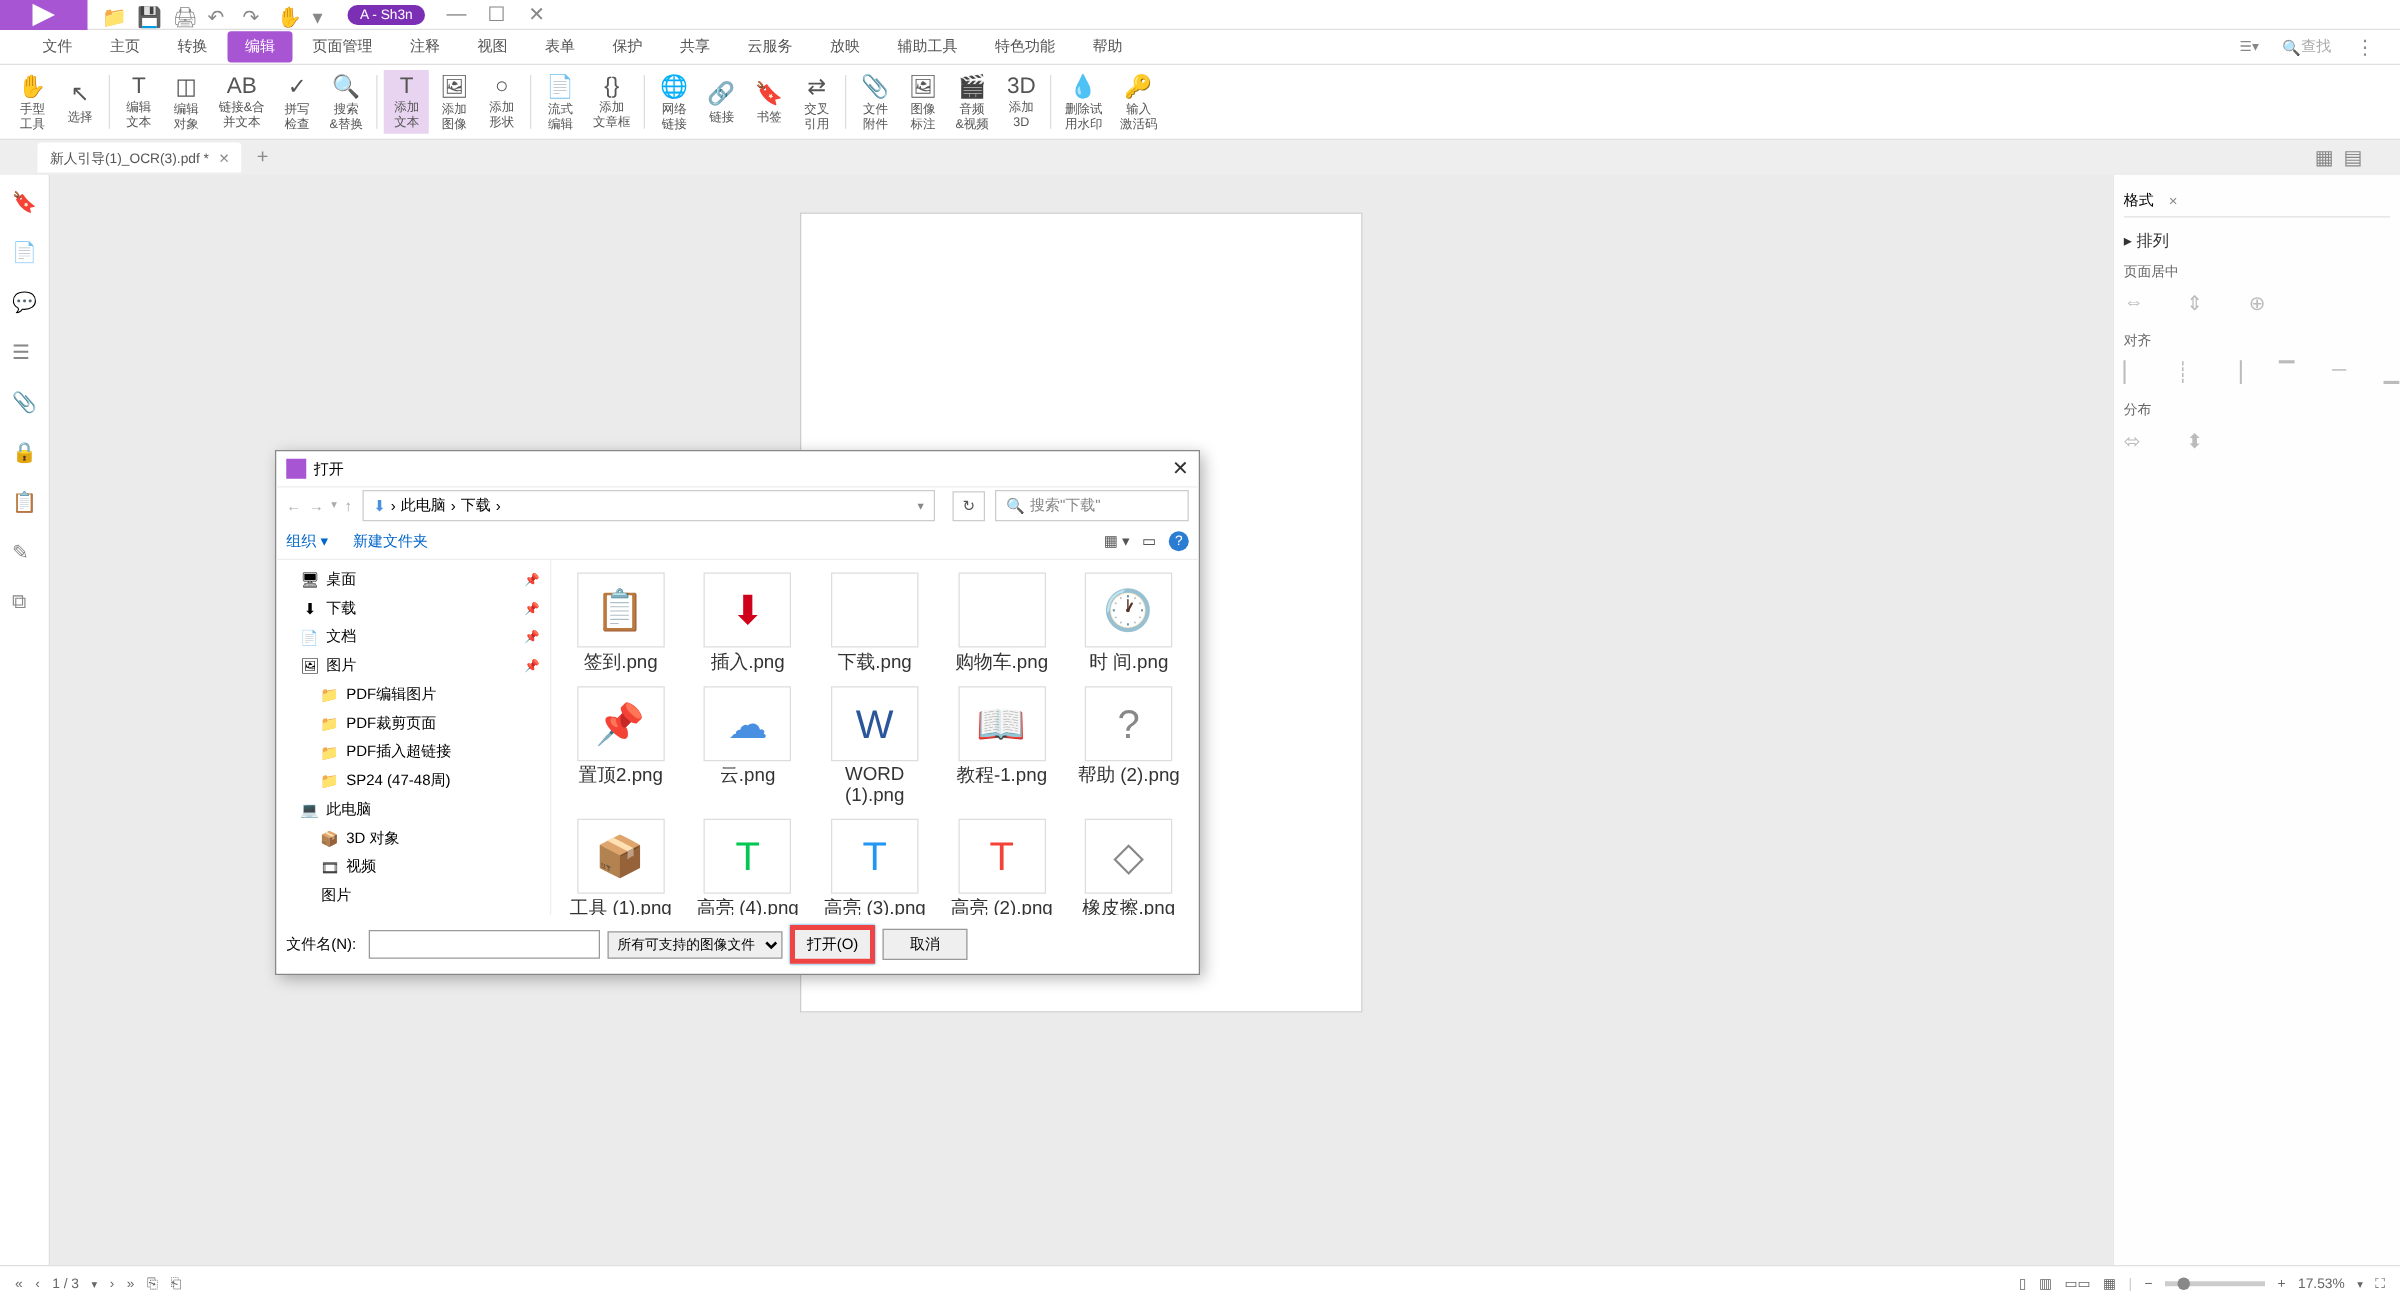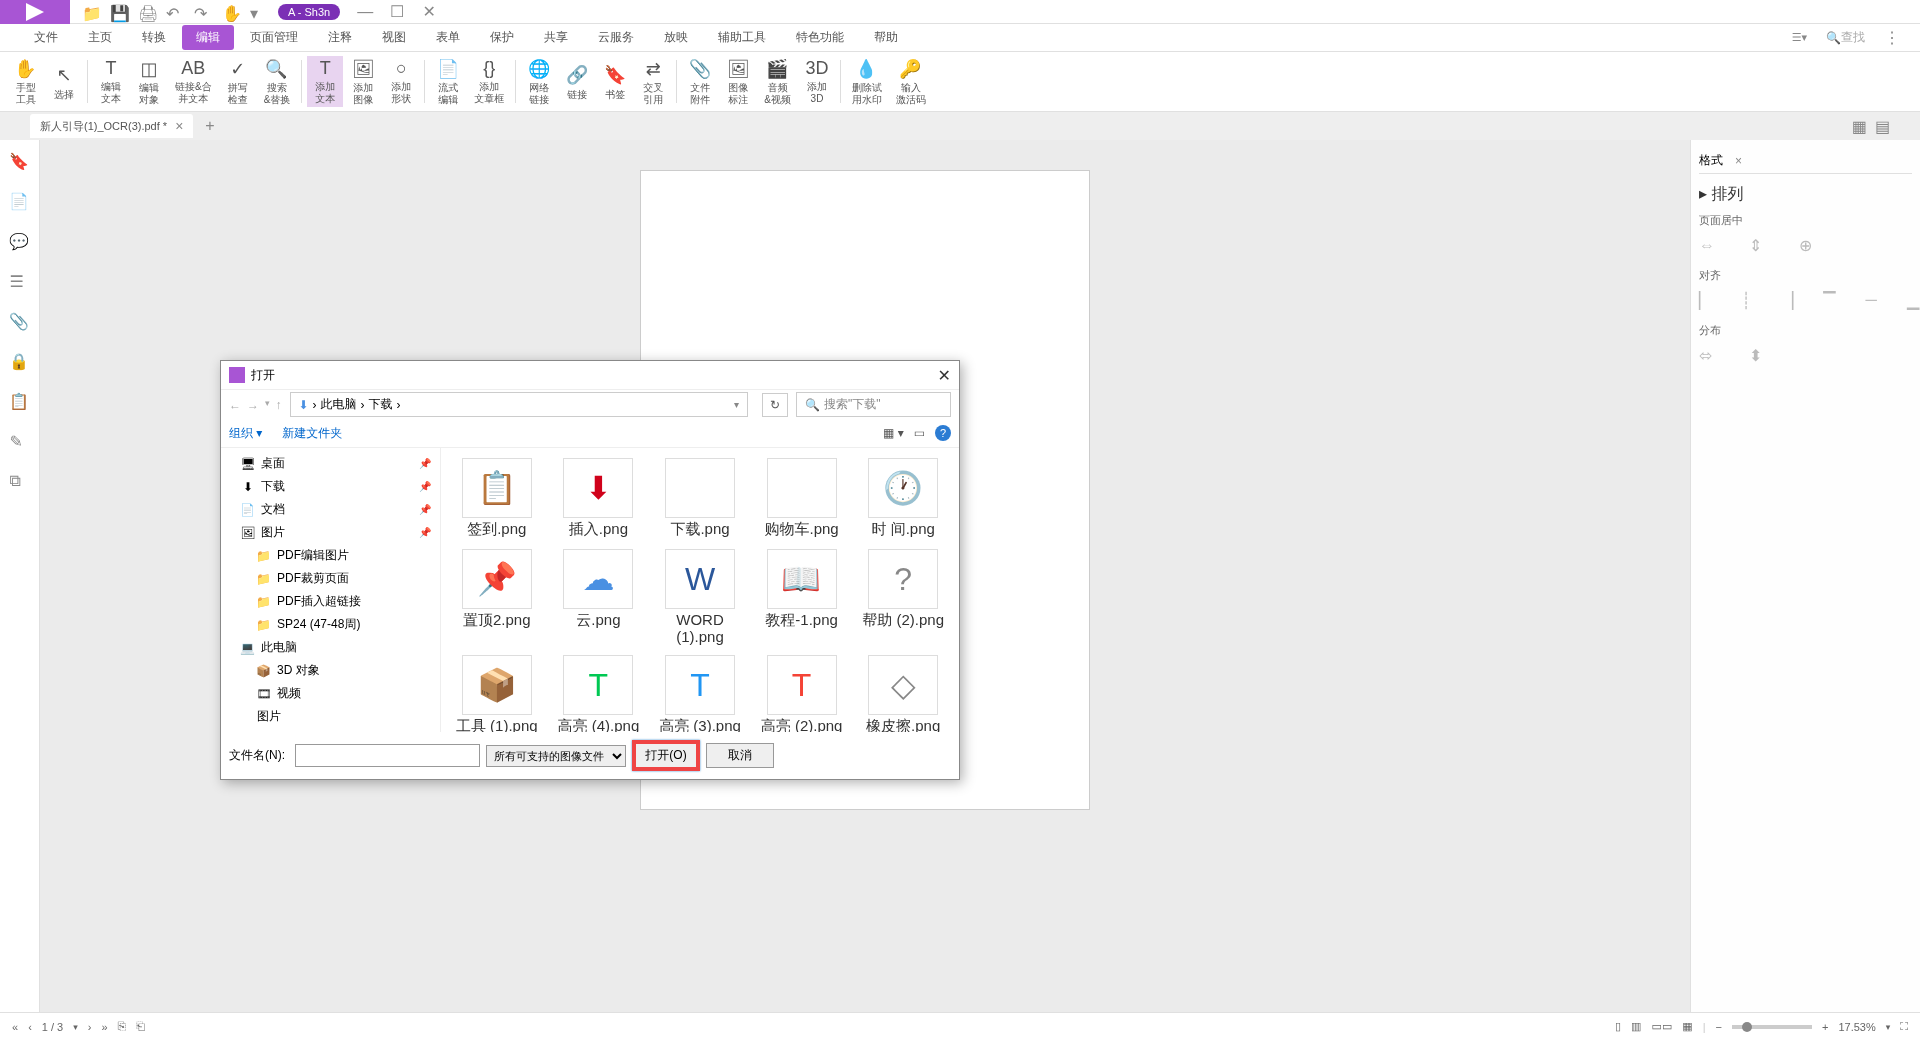--- a/index.html
+++ b/index.html
@@ -41,21 +41,21 @@
 .main-area { display: flex; height: calc(100vh - 168px); position: relative; }
 .left-sidebar { width: 40px; background: #fff; border-right: 1px solid #e0e0e0; display: flex; flex-direction: column; align-items: center; padding-top: 12px; gap: 20px; }
 .ls-icon { width: 20px; height: 20px; color: #888; cursor: pointer; }
 .canvas { flex: 1; background: #ebebeb; overflow: auto; display: flex; justify-content: center; padding: 30px 0; }
 .page { width: 450px; height: 640px; background: #fff; border: 1px solid #ccc; position: relative; }
 .page-chev { position: absolute; bottom: 80px; left: 50%; transform: translateX(-50%); color: #a855d4; font-size: 24px; }
 .right-panel { width: 230px; background: #fefefe; border-left: 1px solid #e0e0e0; padding: 8px; }
 .rp-tab { display: flex; align-items: center; gap: 8px; font-size: 12px; padding: 4px 0; border-bottom: 1px solid #e0e0e0; }
 .rp-tab-close { margin-left: 4px; color: #888; cursor: pointer; }
 .rp-section { margin-top: 10px; }
-.rp-section-title { font-size: 16px; color: #333; margin-bottom: 6px; }
+.rp-section-title { font-size: 13px; color: #333; margin-bottom: 6px; }
 .rp-sub { font-size: 11px; color: #666; margin: 8px 0 4px; }
 .rp-row { display: flex; gap: 30px; padding: 4px 0; }
 .rp-icon { width: 20px; height: 20px; color: #bbb; cursor: pointer; }
 
 
 .statusbar { height: 28px; background: #fff; border-top: 1px solid #e0e0e0; display: flex; align-items: center; padding: 0 12px; gap: 10px; font-size: 11px; color: #666; }
 .sb-sep { flex: 1; }
 
 
 .dialog-overlay { position: absolute; top: 0; left: 0; right: 0; bottom: 0; pointer-events: none; }

